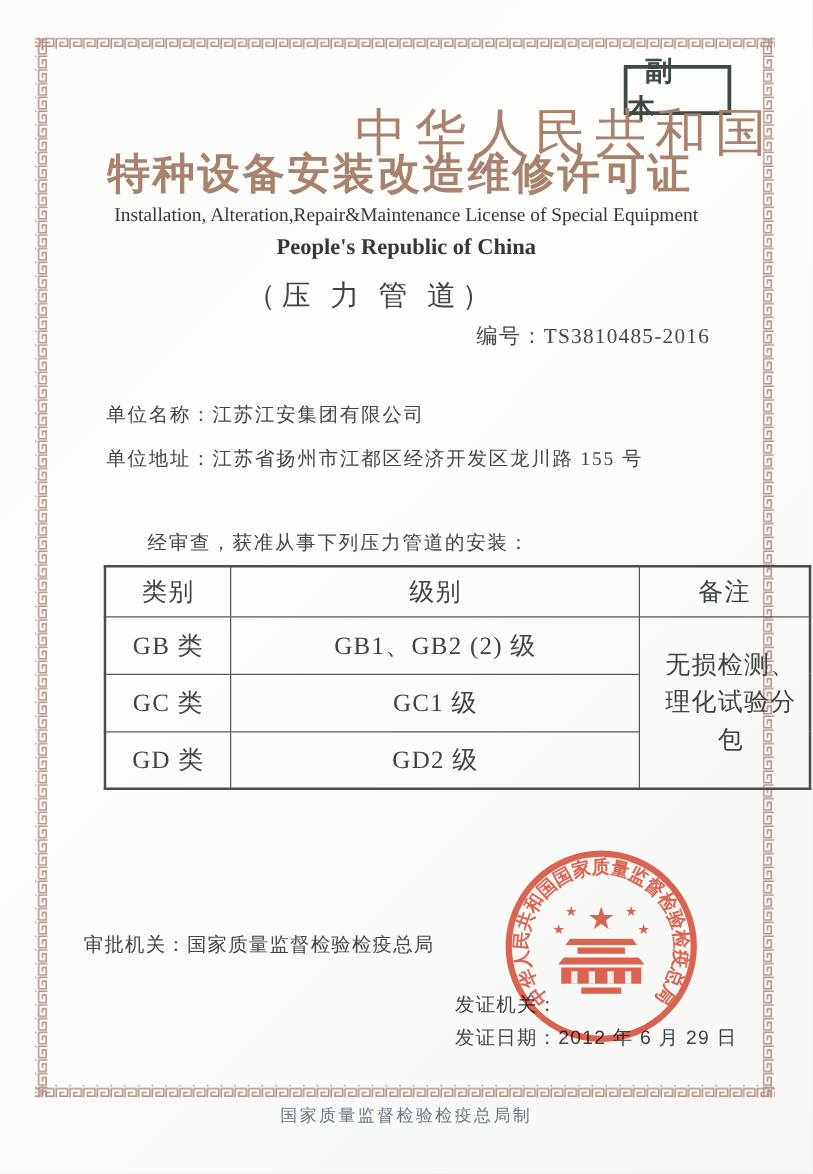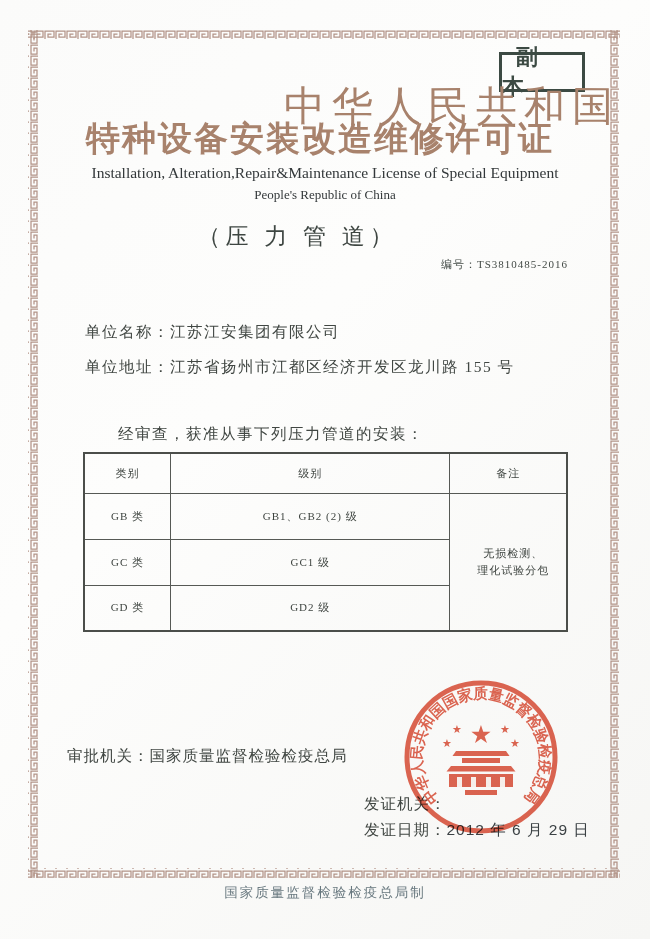--- a/index.html
+++ b/index.html
@@ -36,41 +36,41 @@
     font-size:34px;font-weight:bold;color:#a8826c;
     letter-spacing:2px;
   }
   .title-en1{
     left:0;right:0;top:164px;text-align:center;
     font-size:15.5px;font-weight:normal;color:#33383a;
     font-family:"Liberation Serif",serif;
   }
   .title-en2{
     left:0;right:0;top:187px;text-align:center;
-    font-size:13px;font-weight:normal;color:#33383a;
+    font-size:18px;font-weight:bold;color:#33383a;
     font-family:"Liberation Serif",serif;
   }
   .subtitle{
     left:0;right:55px;top:221px;text-align:center;
     font-size:23px;color:#3e4642;letter-spacing:5px;font-weight:500;
   }
   .license-no{
     right:82px;top:257px;text-align:right;
-    font-size:11px;color:#434a46;letter-spacing:1px;
+    font-size:17px;color:#434a46;letter-spacing:1px;
   }
   .field-line{font-size:15.5px;color:#414743;letter-spacing:1.5px;}
   .unit-name{left:85px;top:322px;}
   .unit-addr{left:85px;top:357px;}
   .scope-intro{left:118px;top:424px;font-size:15.5px;color:#414743;letter-spacing:1.5px;}
 
   table.lic{
     position:absolute;z-index:2;
-    left:83px;top:452px;width:485px;height:178px;
+    left:83px;top:452px;width:566px;height:178px;
     border-collapse:collapse;
-    font-size:11px;color:#3d433f;
+    font-size:20px;color:#3d433f;
   }
   table.lic th,table.lic td{
     border:1.4px solid #55585433;
     border:1.4px solid #565955;
     text-align:center;vertical-align:middle;
     font-weight:normal;letter-spacing:1px;
   }
   table.lic{border:2px solid #4b4e4a;}
   table.lic tr.hdr{height:40px;}
   table.lic tr.body-row{height:46px;}

